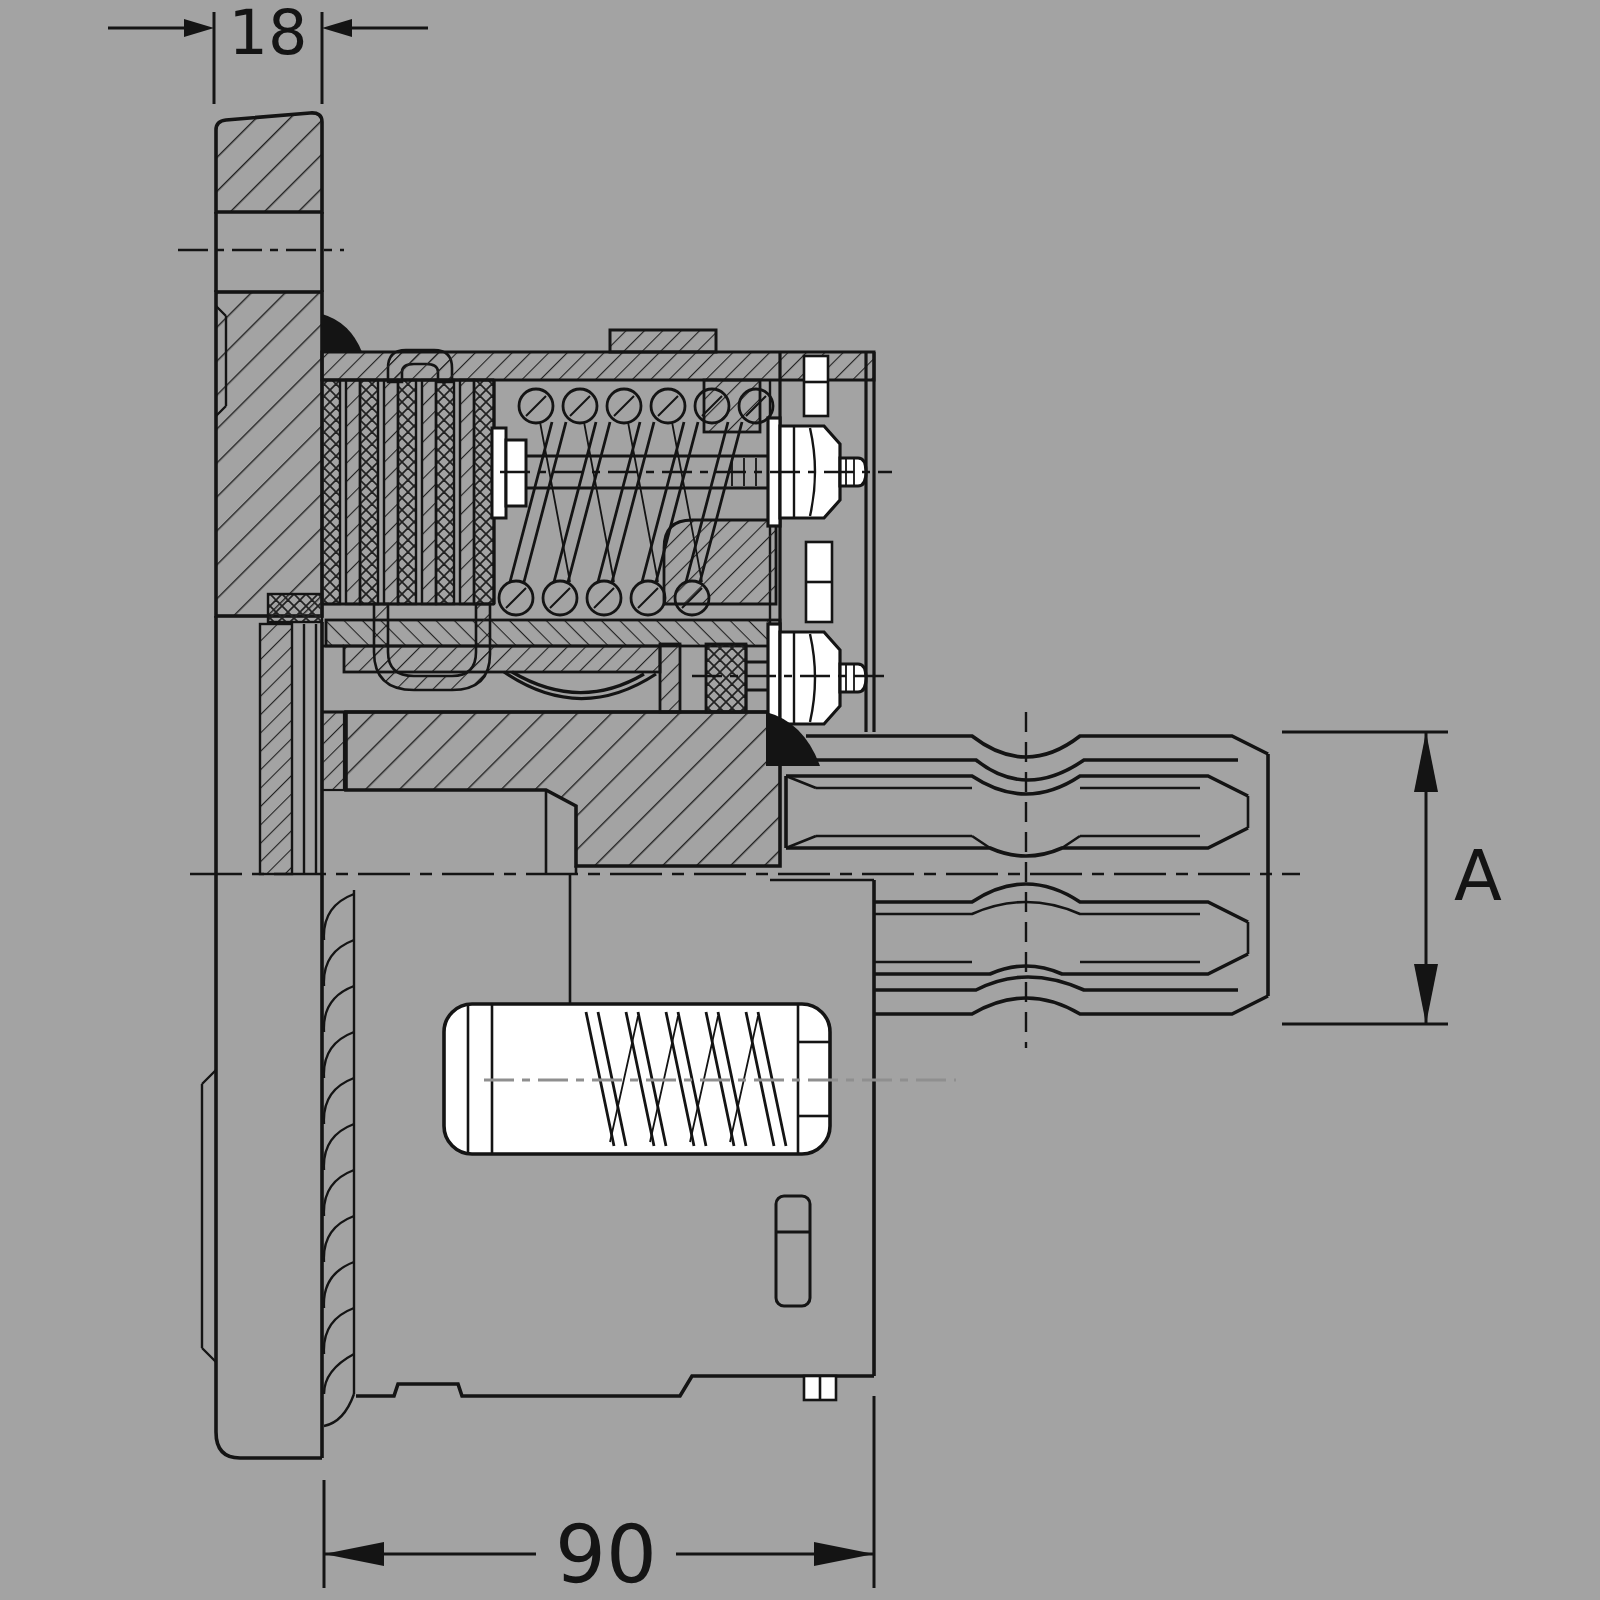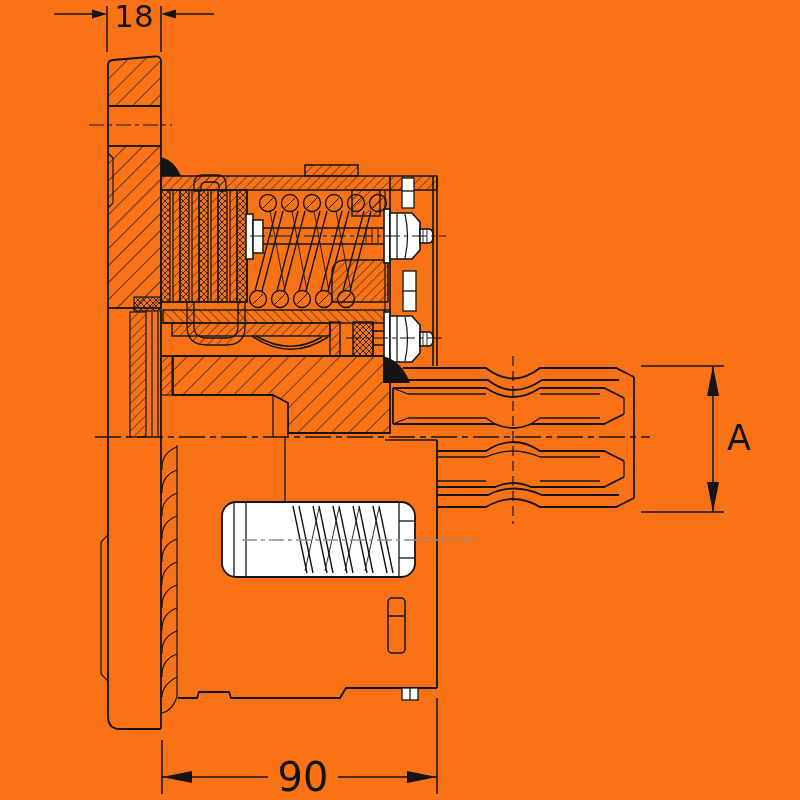--- a/index.html
+++ b/index.html
@@ -1,16 +1,16 @@
 <!DOCTYPE html>
 <html><head>
 <meta charset="utf-8">
 <style>
   html,body{margin:0;padding:0;background:#ffffff;}
-  #stage{width:800px;height:800px;position:relative;background:#f97316;overflow:hidden;}
+  #stage{width:800px;height:800px;position:relative;background:#a3a3a3;overflow:hidden;}
   svg{display:block;}
   text.dim{font-family:"DejaVu Sans","Liberation Sans",sans-serif;fill:#141414;}
 </style>
 </head>
 <body>
 
 <div id="stage">
 <svg width="800" height="800" viewBox="0 0 800 800">
   <defs>
     <pattern id="pA" patternUnits="userSpaceOnUse" width="12" height="12" patternTransform="rotate(-45)">

